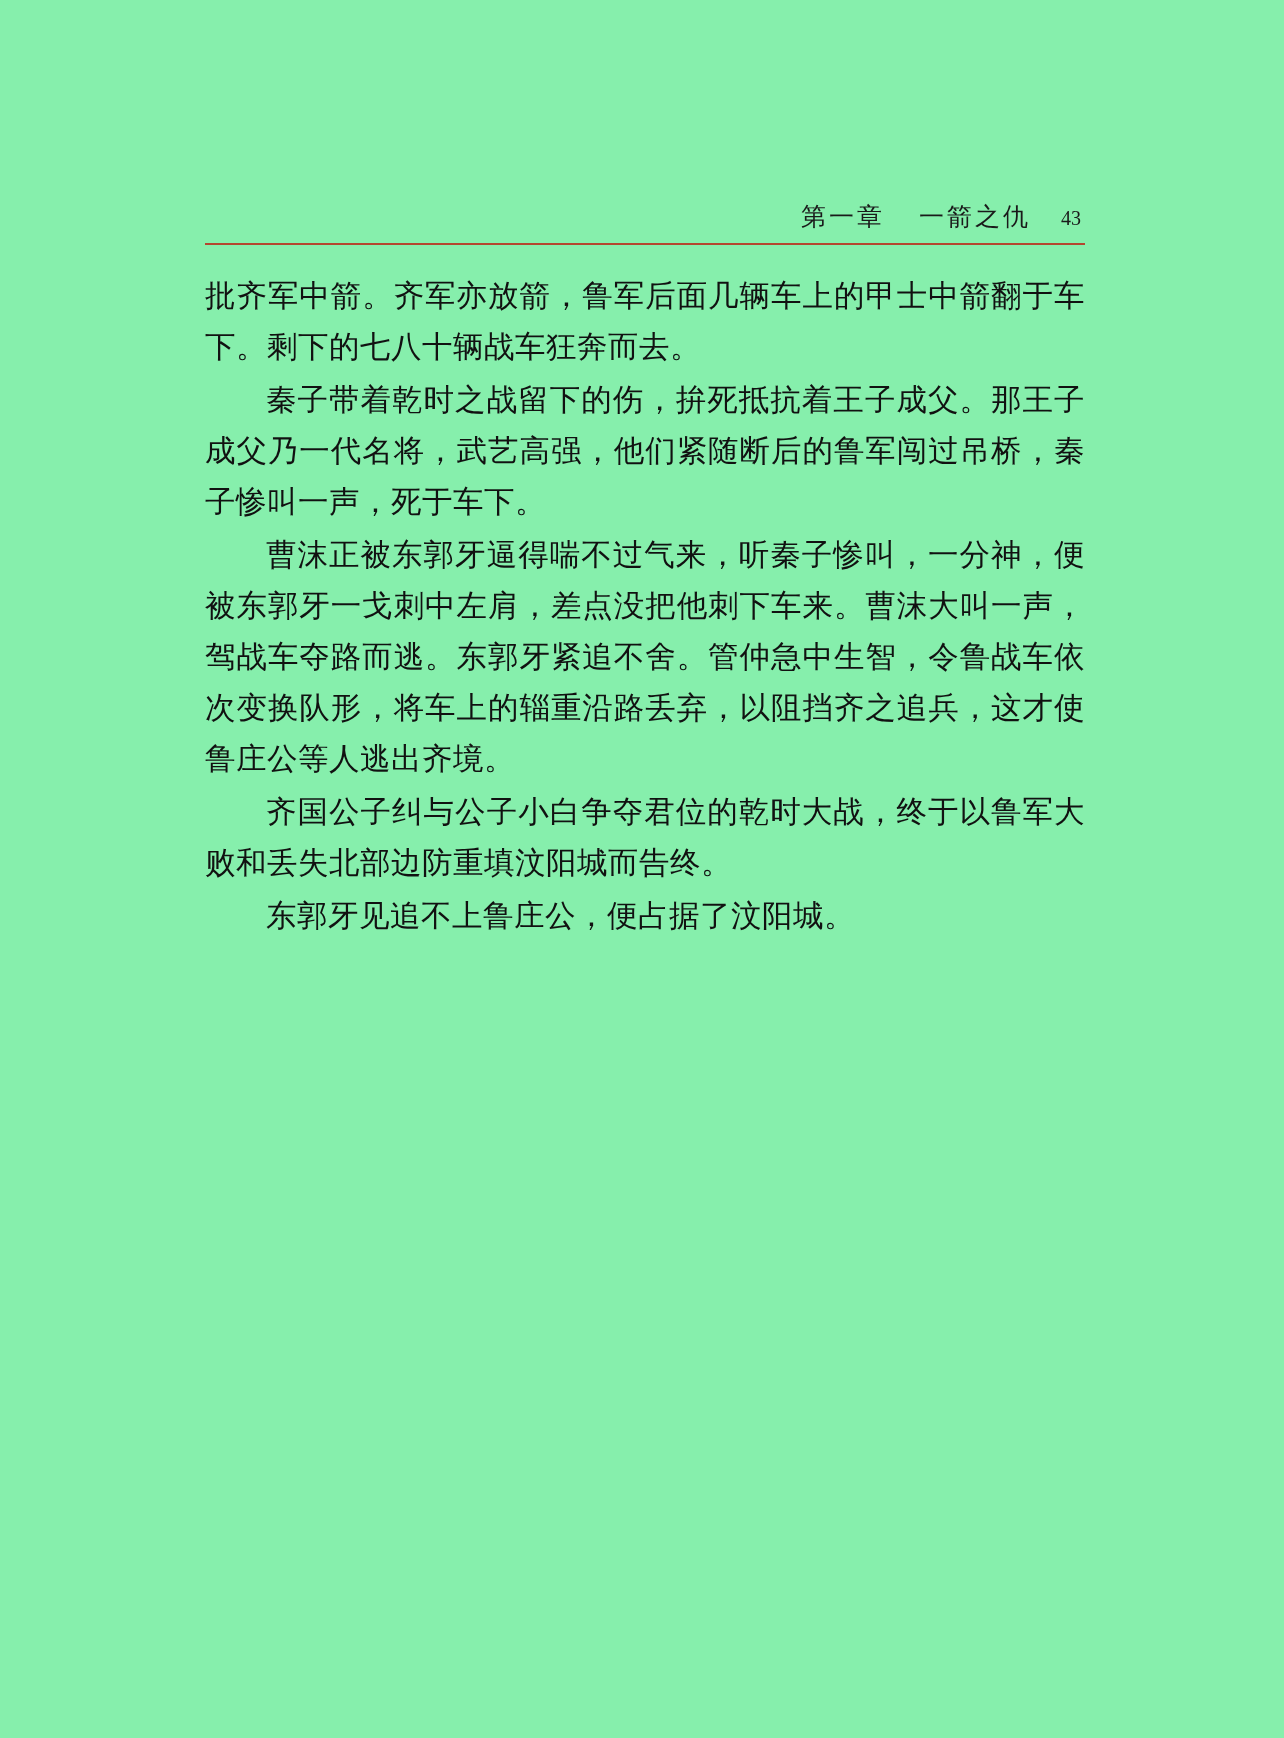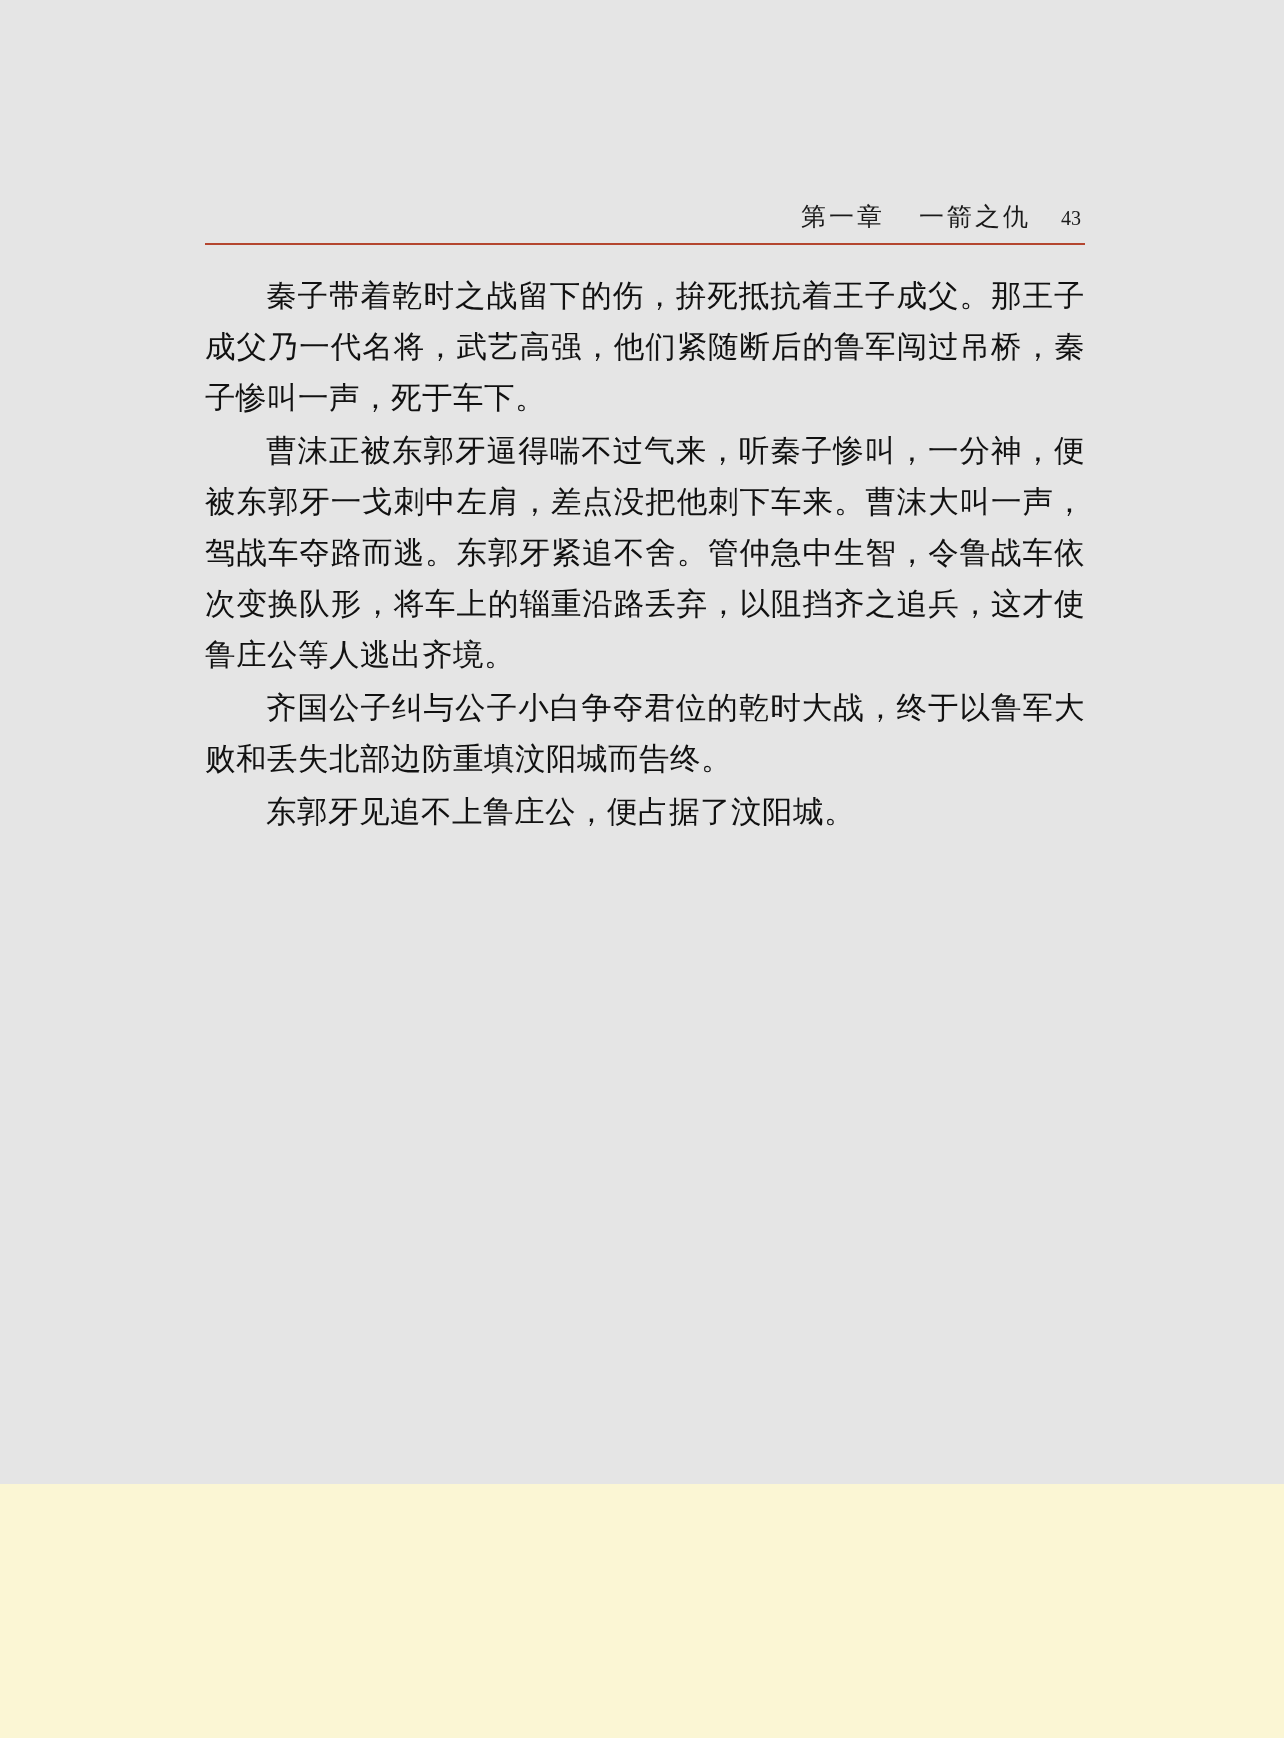--- a/index.html
+++ b/index.html
@@ -9,22 +9,22 @@
   body {
     width: 1284px;
     height: 1738px;
     background: #fbf6d4;
     font-family: "Liberation Serif", "DejaVu Serif", serif;
     overflow: hidden;
   }
   .page {
     position: relative;
     width: 1284px;
-    height: 1484px;
-    background: #e5e5e5;
+    height: 1738px;
+    background: #86efac;
     box-sizing: border-box;
   }
   .page-inner {
     position: absolute;
     left: 205px;
     top: 200px;
     width: 880px;
   }
   .header {
     display: flex;
@@ -76,20 +76,21 @@
 
     <div class="header">
       <span class="chapter">第一章</span>
       <span class="title">一箭之仇</span>
       <span class="pageno">43</span>
     </div>
 
     <div class="rule"></div>
 
     <div class="body-text">
+      <p>批齐军中箭。齐军亦放箭，鲁军后面几辆车上的甲士中箭翻于车下。剩下的七八十辆战车狂奔而去。</p>
       <p class="indent">秦子带着乾时之战留下的伤，拚死抵抗着王子成父。那王子成父乃一代名将，武艺高强，他们紧随断后的鲁军闯过吊桥，秦子惨叫一声，死于车下。</p>
       <p class="indent">曹沫正被东郭牙逼得喘不过气来，听秦子惨叫，一分神，便被东郭牙一戈刺中左肩，差点没把他刺下车来。曹沫大叫一声，驾战车夺路而逃。东郭牙紧追不舍。管仲急中生智，令鲁战车依次变换队形，将车上的辎重沿路丢弃，以阻挡齐之追兵，这才使鲁庄公等人逃出齐境。</p>
       <p class="indent">齐国公子纠与公子小白争夺君位的乾时大战，终于以鲁军大败和丢失北部边防重填汶阳城而告终。</p>
       <p class="indent">东郭牙见追不上鲁庄公，便占据了汶阳城。</p>
     </div>
 
   </div>
 </div>
 
 </body></html>

